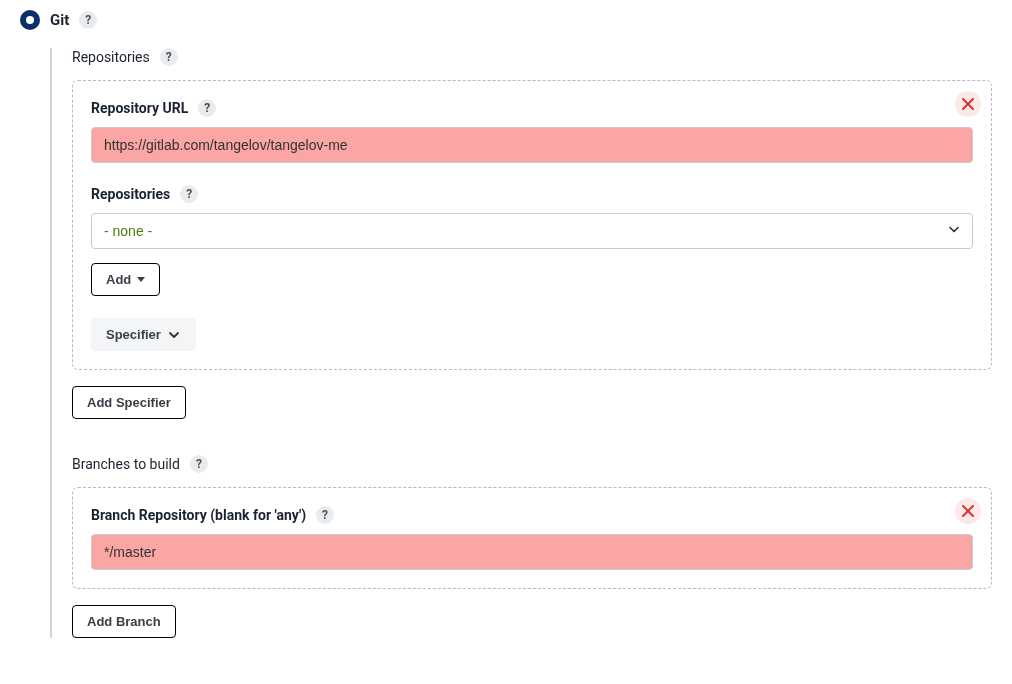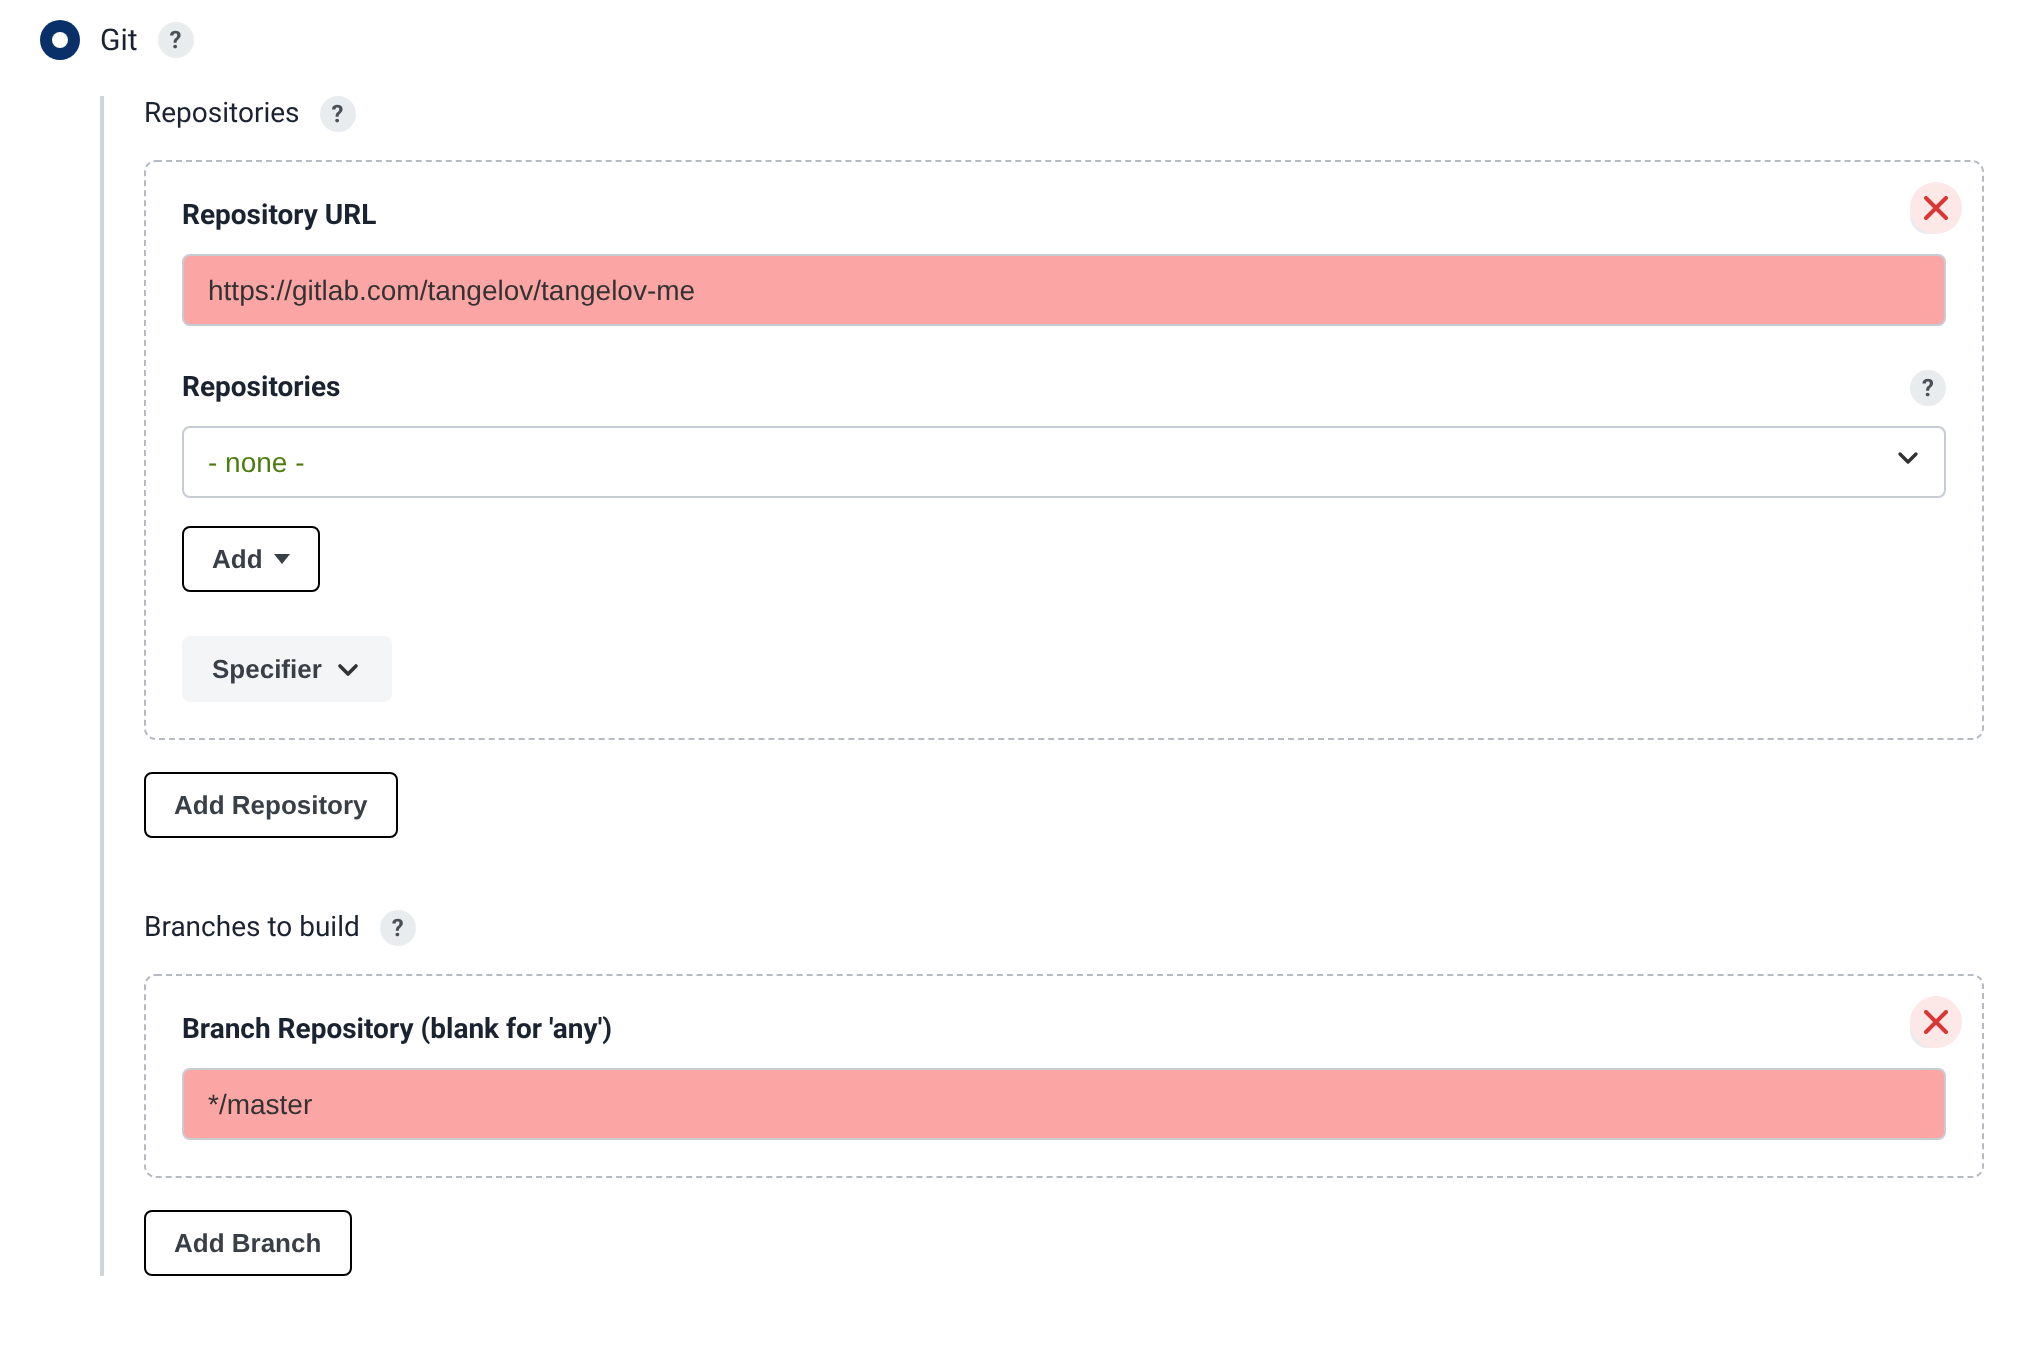--- a/index.html
+++ b/index.html
@@ -27,21 +27,21 @@
     justify-content: center;
     flex-shrink: 0;
   }
   .radio-inner {
     width: 8px;
     height: 8px;
     border-radius: 50%;
     background: #fff;
   }
   .radio-label {
-    font-weight: 400;
+    font-weight: 700;
     font-size: 15px;
   }
   .help {
     width: 18px;
     height: 18px;
     border-radius: 50%;
     background: #e9ecef;
     color: #495057;
     font-weight: 700;
     font-size: 12px;
@@ -86,21 +86,20 @@
     align-items: center;
     justify-content: center;
     cursor: pointer;
     padding: 0;
   }
   .field-label-row {
     display: flex;
     align-items: center;
     gap: 10px;
     margin-bottom: 10px;
-    justify-content: space-between;
   }
   .field-label {
     font-weight: 700;
     font-size: 14px;
   }
   .text-input {
     width: 100%;
     padding: 9px 12px;
     border: 1px solid #c6ccd2;
     border-radius: 4px;
@@ -218,21 +217,21 @@
 
     <button class="btn btn-grey">
       <span>Specifier</span>
       <svg width="14" height="14" viewBox="0 0 14 14">
           <path d="M3 5 L7 9 L11 5" fill="none" stroke="#333" stroke-width="1.8" stroke-linecap="round" stroke-linejoin="round"></path>
         </svg>
     </button>
   </div>
 
   <button class="btn">
-    <span>Add Repository</span>
+    <span>Add Specifier</span>
   </button>
 
   <div class="spacer-md"></div>
   <div class="spacer-sm"></div>
 
   
   <div class="section-label-row">
     <span class="section-label">Branches to build</span>
     <span class="help">?</span>
   </div>

